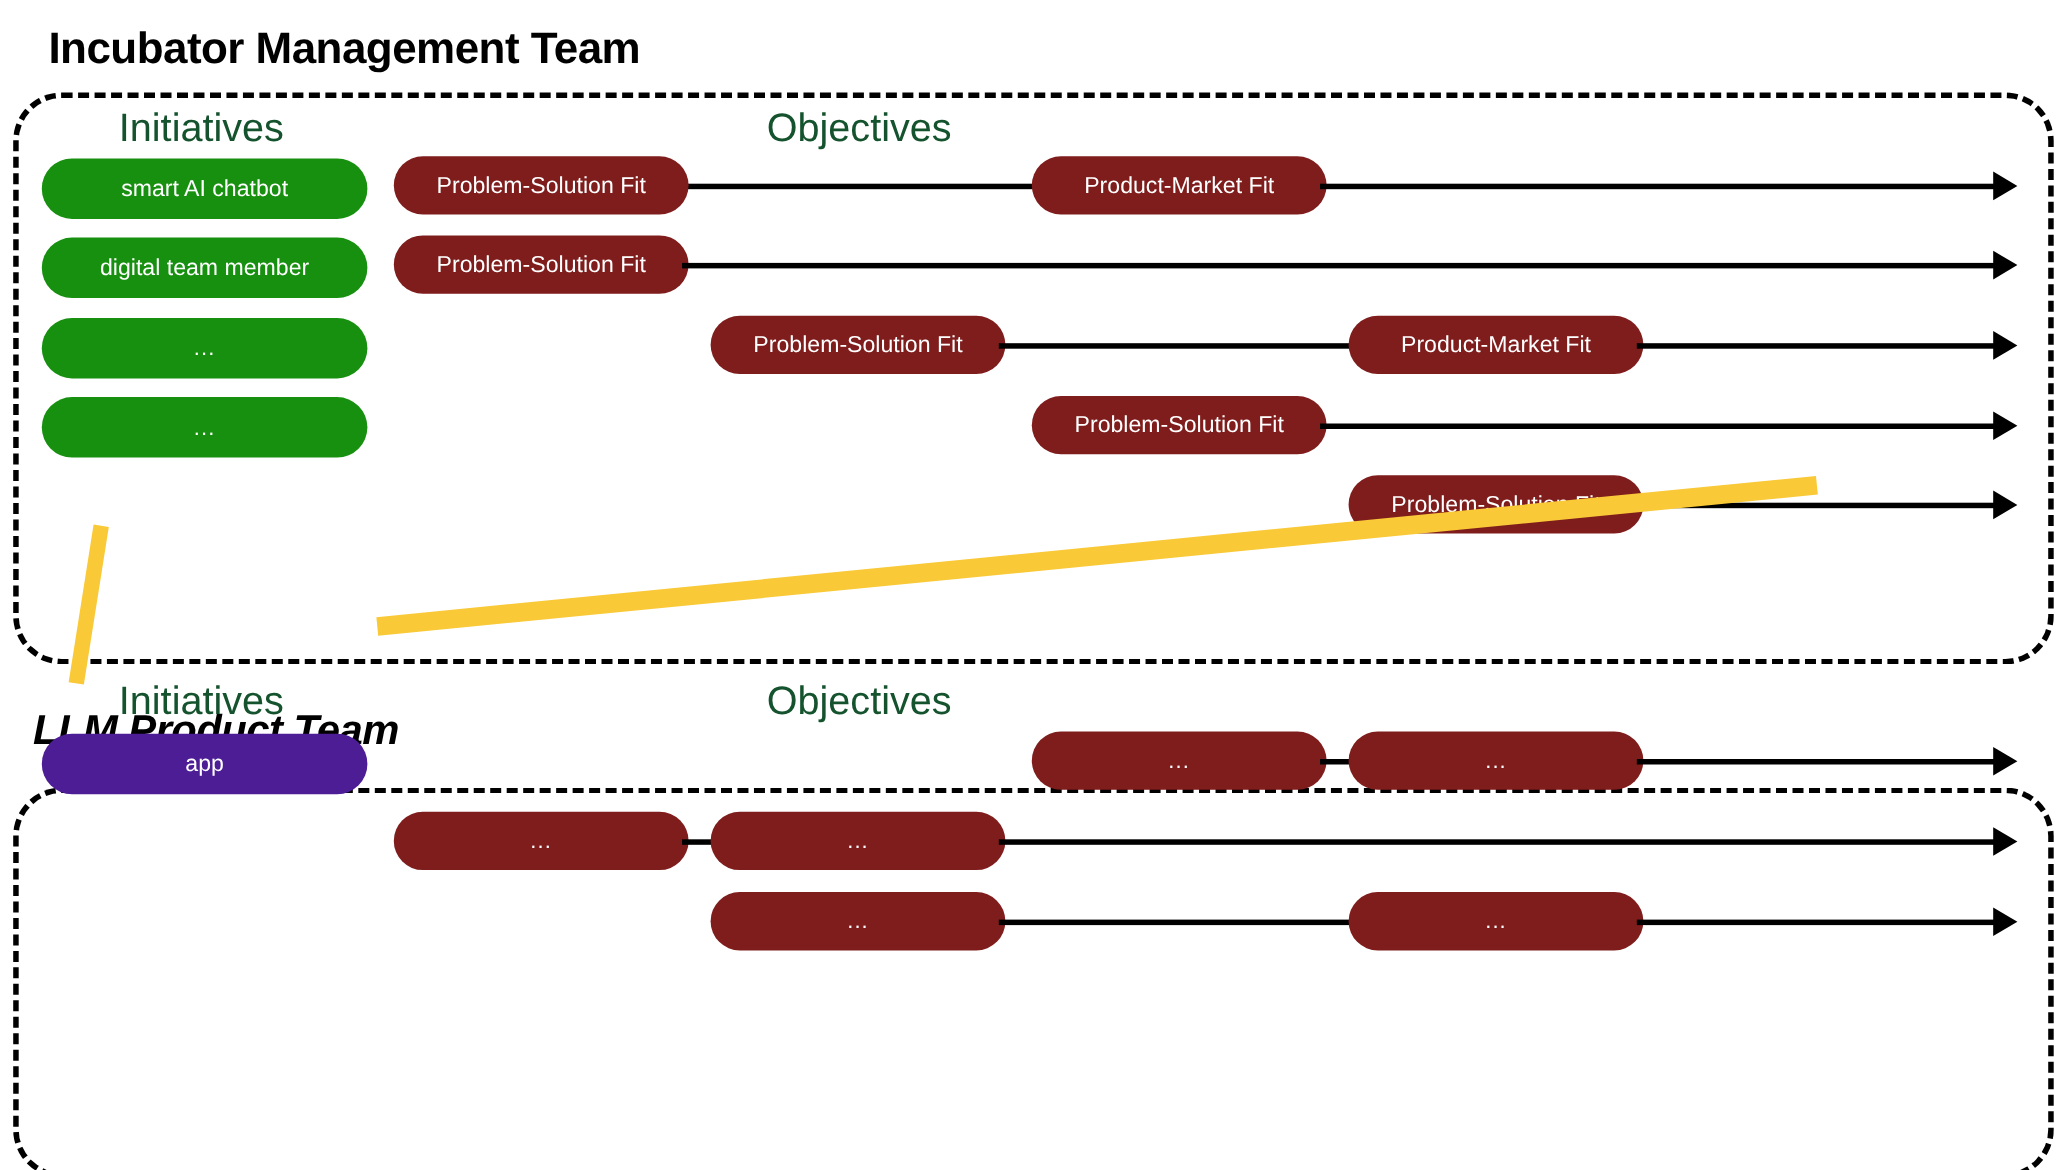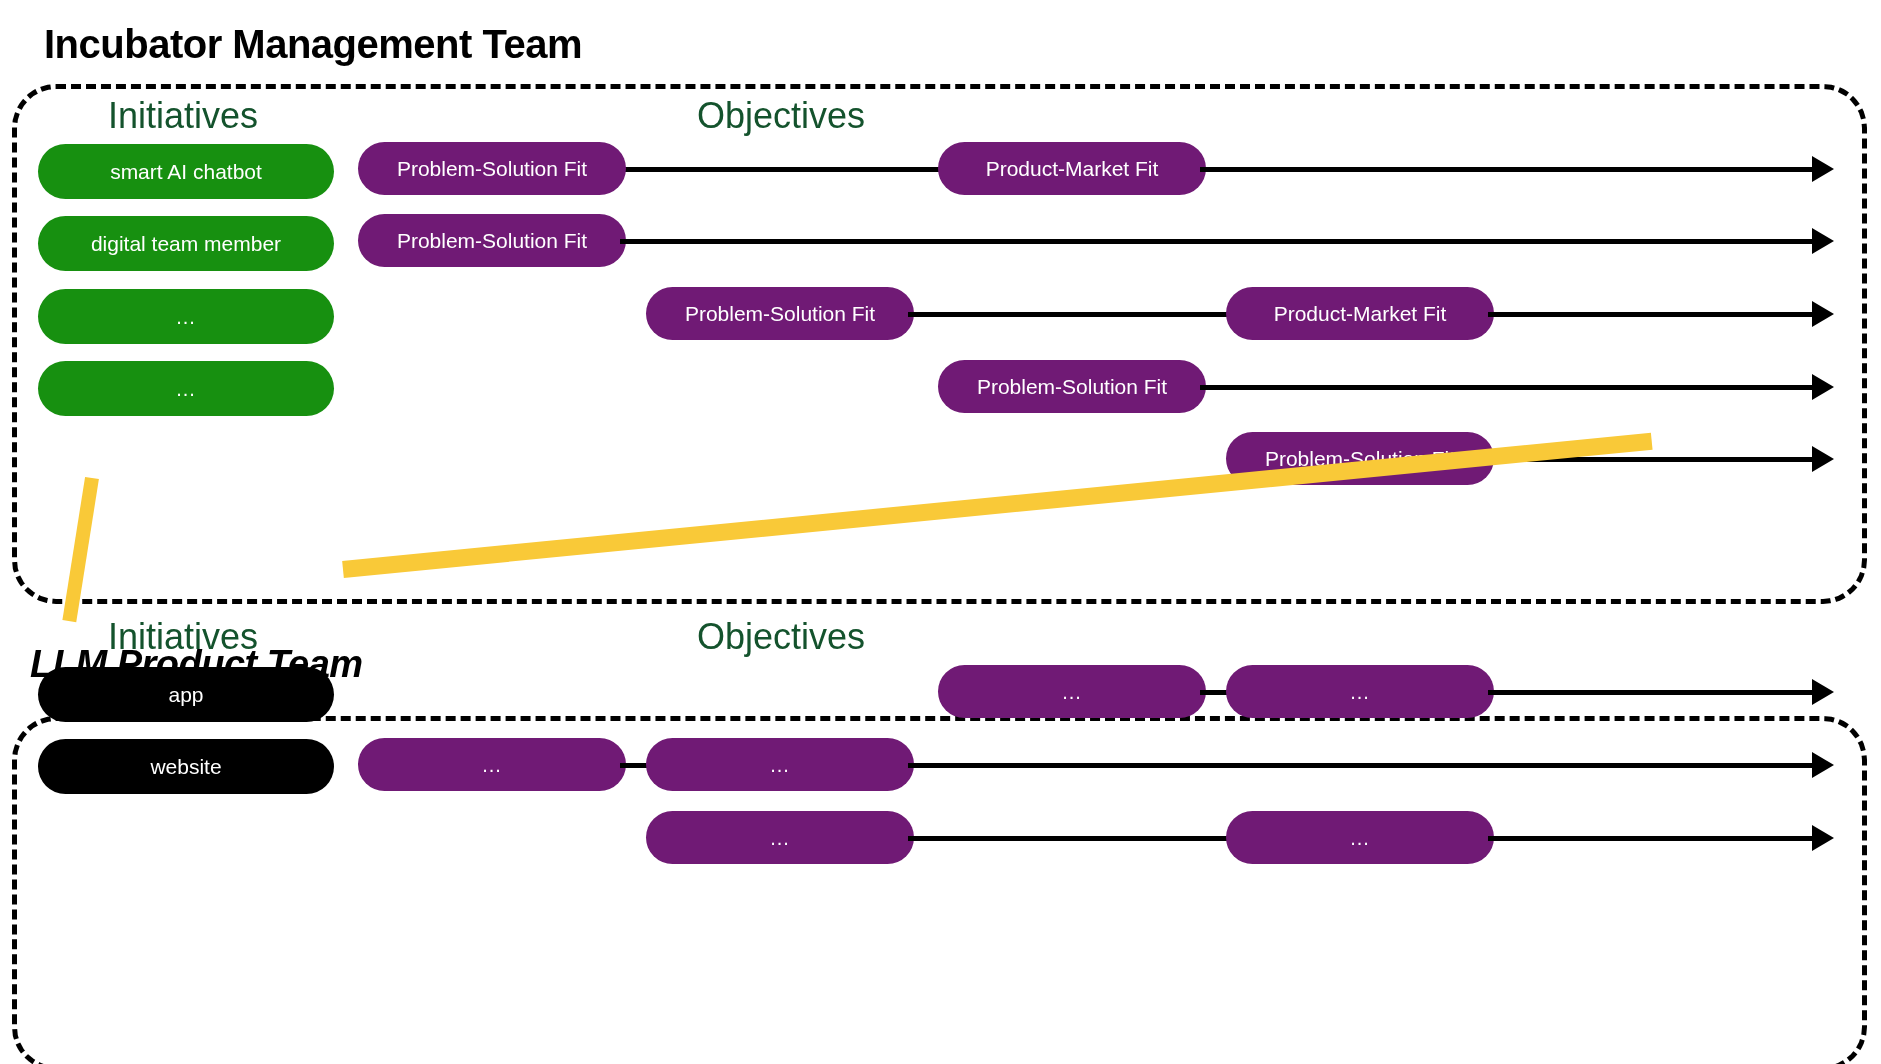--- a/index.html
+++ b/index.html
@@ -60,22 +60,22 @@
     align-items: center;
     justify-content: center;
     color: #ffffff;
     font-size: 21px;
     box-sizing: border-box;
     padding: 0 10px;
     text-align: center;
     line-height: 1.1;
   }
   .pill.green { background: #179010; }
-  .pill.olive { background: #000000; }
-  .pill.blue  { background: #701a75; }
+  .pill.olive { background: #4c1d95; }
+  .pill.blue  { background: #7f1d1d; }
   .pill .dots { letter-spacing: 1px; font-size: 20px; }
 
   
   .hline {
     position: absolute;
     height: 5px;
     background: #000000;
   }
   
   .arrow-head {
@@ -163,23 +163,20 @@
   <div class="section-title" id="title-llm">LLM Product Team</div>
 
   <div class="panel" id="panel-llm"></div>
 
   <div class="col-header" style="left:108px; top:600px;">Initiatives</div>
   <div class="col-header" style="left:697px; top:600px;">Objectives</div>
 
   <div class="pill olive" style="left:38px; top:651px; width:296px; height:55px;">
     <span>app</span>
   </div>
-  <div class="pill olive" style="left:38px; top:723px; width:296px; height:55px;">
-    <span>website</span>
-  </div>
 
   <div class="pill blue" style="left:938px; top:649px; width:268px; height:53px;">
     <span class="dots">...</span>
   </div>
   <div class="hline" style="left:1200px; top:674px; width:32px;"></div>
   <div class="pill blue" style="left:1226px; top:649px; width:268px; height:53px;">
     <span class="dots">...</span>
   </div>
   <div class="hline" style="left:1488px; top:674px; width:326px;"></div>
   <div class="arrow-head" style="left:1812px; top:663px;"></div>

